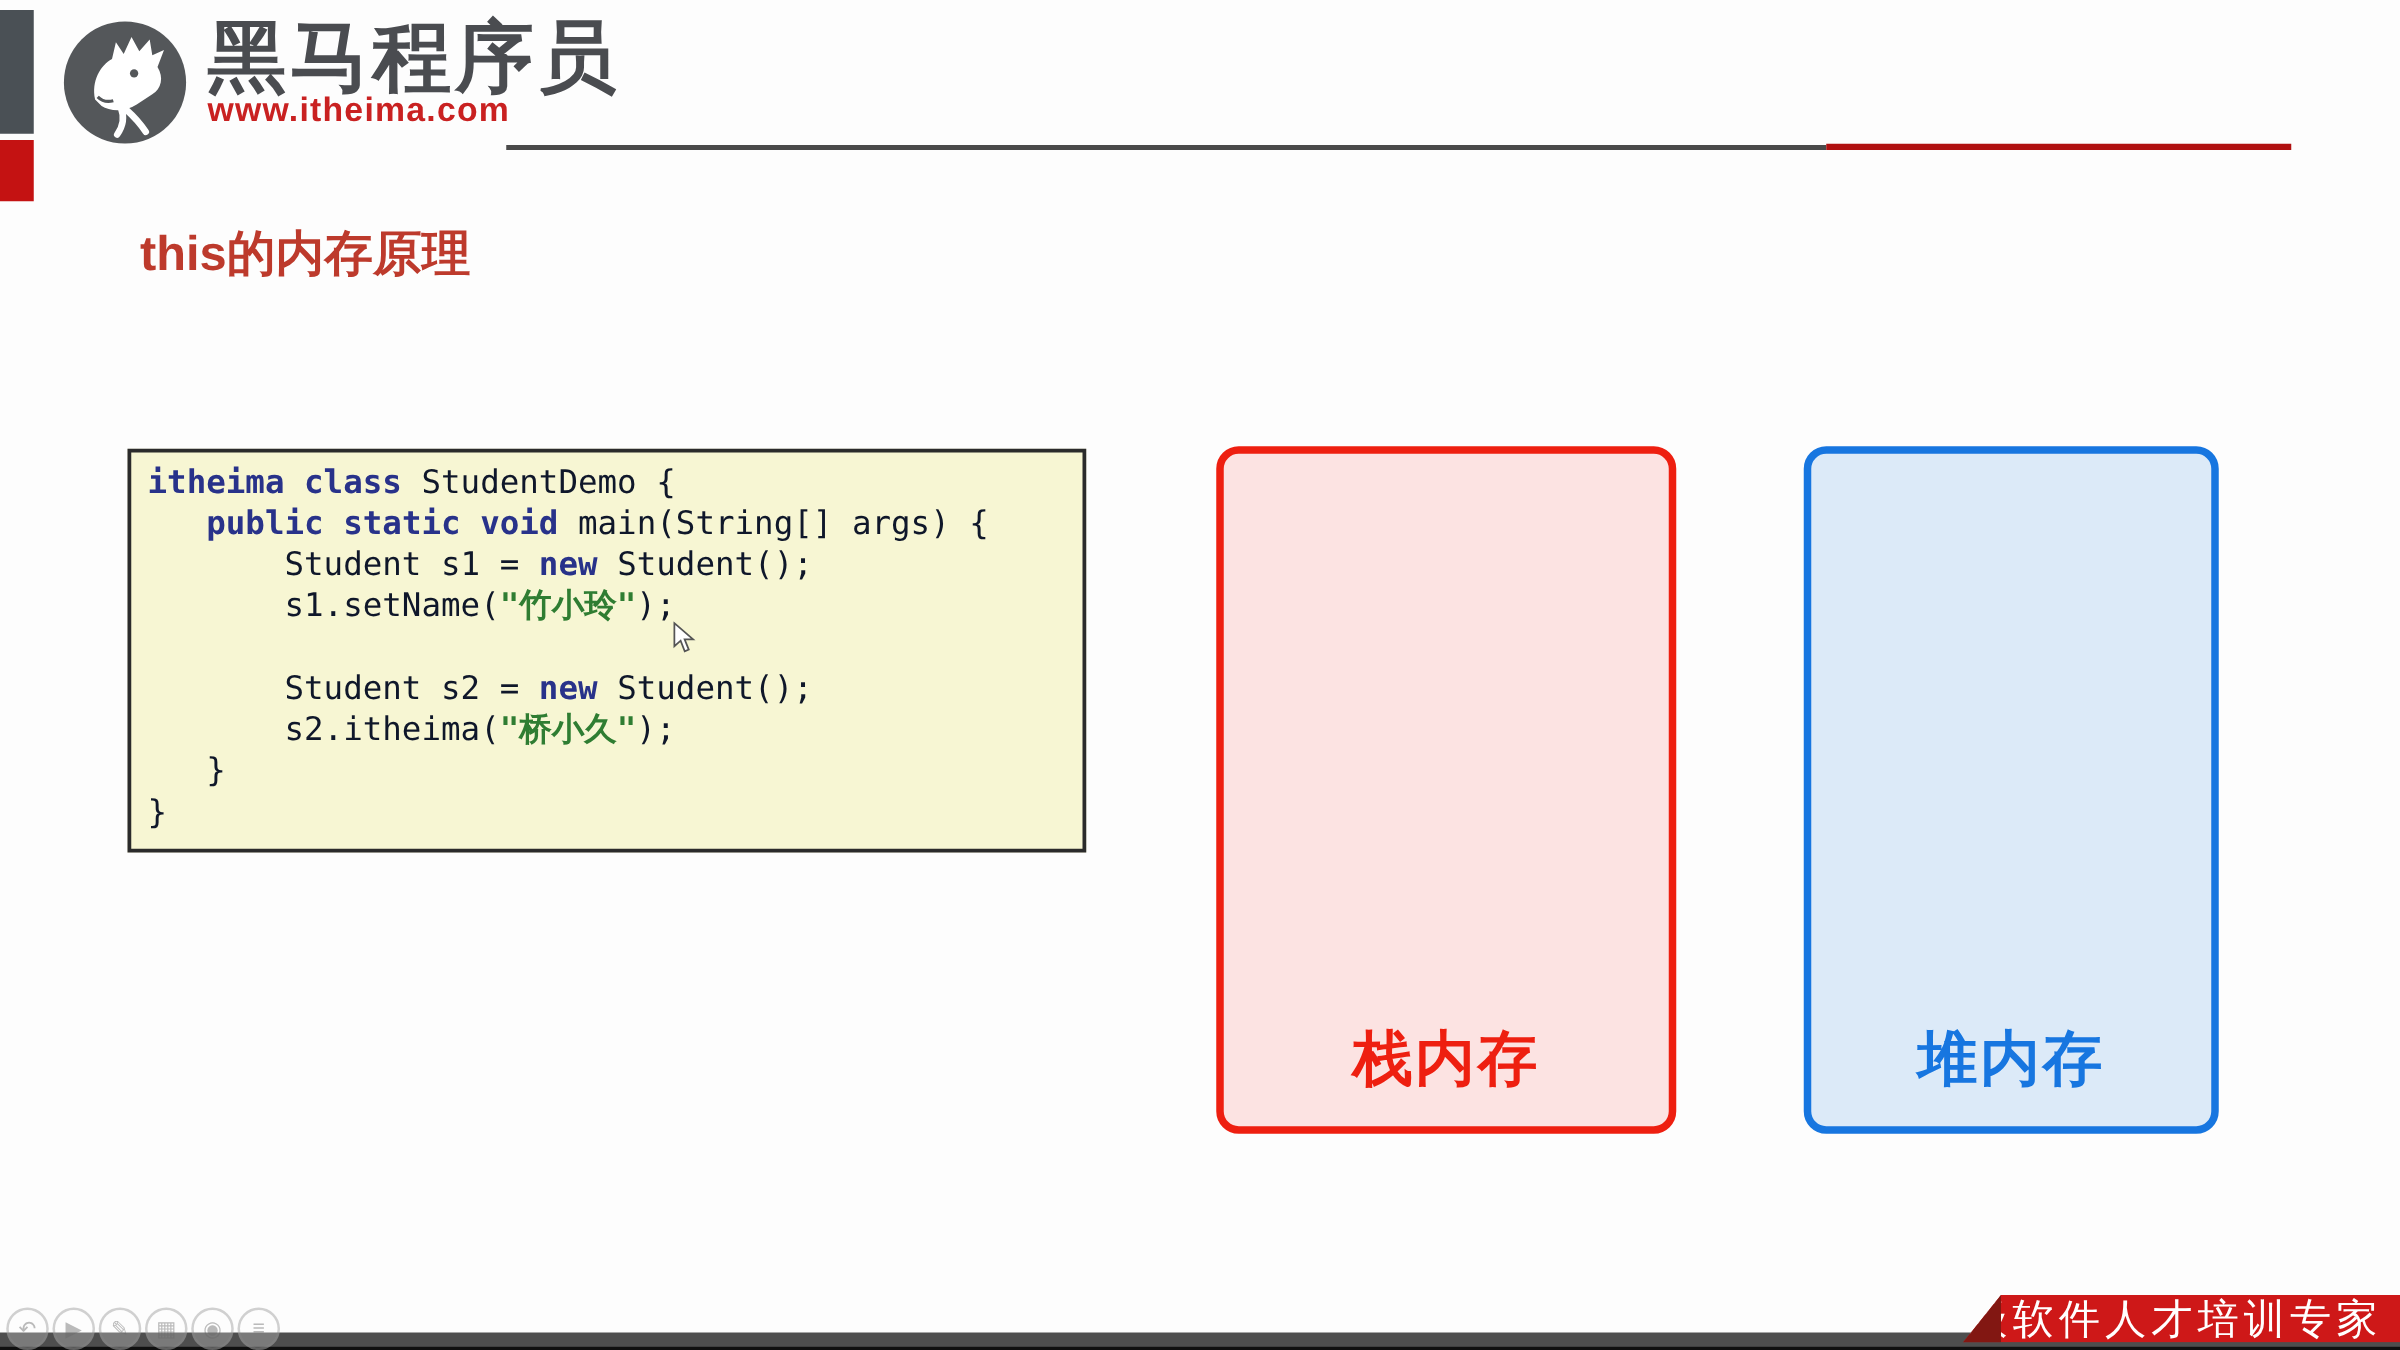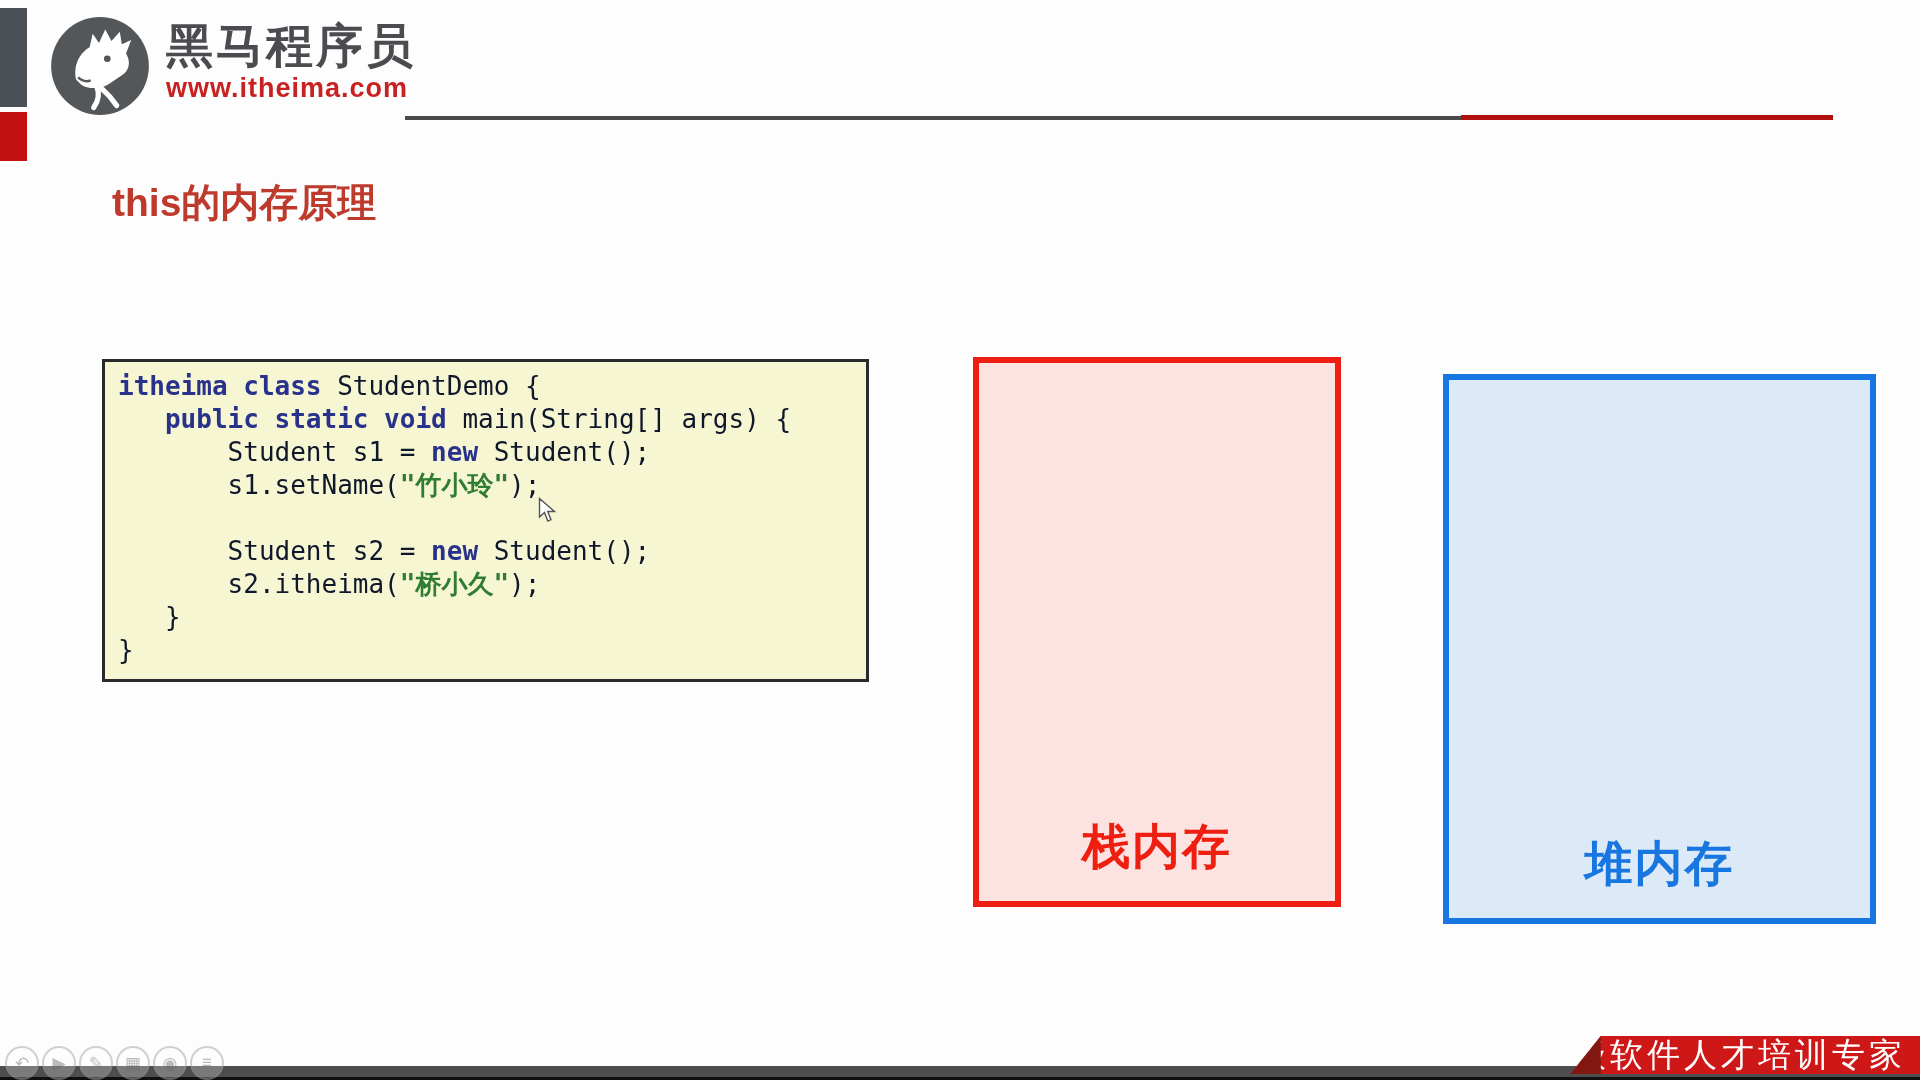--- a/index.html
+++ b/index.html
@@ -7,43 +7,43 @@
     position:relative;width:1920px;height:1080px;background:#fdfdfd;
     overflow:hidden;font-family:"Liberation Sans",sans-serif;
   }
   
   .accent-dark{position:absolute;left:0;top:8px;width:27px;height:99px;background:#4a5055;}
   .accent-red{position:absolute;left:0;top:112px;width:27px;height:49px;background:#c41212;}
   
   .logo-wrap{position:absolute;left:48px;top:14px;display:flex;align-items:flex-start;}
   .logo-badge{width:104px;height:104px;}
   .brand-text{margin-left:14px;padding-top:6px;}
-  .brand-name{font-size:47px;font-weight:bold;color:#4a4c50;letter-spacing:3px;line-height:52px;font-family:"Liberation Sans",sans-serif;}
+  .brand-name{font-size:63px;font-weight:bold;color:#4a4c50;letter-spacing:3px;line-height:52px;font-family:"Liberation Sans",sans-serif;}
   .brand-url{font-size:27px;font-weight:bold;color:#c92121;letter-spacing:1px;line-height:32px;}
   
   .slogan{position:absolute;top:42px;right:86px;font-family:"DejaVu Serif",serif;
           font-size:45px;color:#4f4f4f;letter-spacing:2px;white-space:nowrap;}
   .header-line-gray{position:absolute;left:405px;top:116px;width:1056px;height:4px;background:#4a4a4a;}
   .header-line-red{position:absolute;left:1461px;top:115px;width:372px;height:5px;background:#b01010;}
   
   .page-title{position:absolute;left:112px;top:176px;font-size:39px;font-weight:bold;color:var(--accent_red);}
   
   .code-panel{
     position:absolute;left:102px;top:359px;width:767px;height:323px;box-sizing:border-box;
     background:var(--code_bg);border:3px solid #2b2b2b;padding:8px 0 0 13px;
     font-family:"DejaVu Sans Mono","Liberation Mono",monospace;font-size:26px;line-height:33px;
   }
   .code-line{white-space:pre;min-height:33px;}
   .seg-kw{color:var(--keyword_blue);font-weight:bold;}
   .seg-pl{color:#0f172a;}
   .seg-str{color:var(--string_green);font-weight:bold;}
   
-  .mem-box{position:absolute;box-sizing:border-box;display:flex;align-items:flex-end;justify-content:center;}
+  .mem-box{position:absolute;box-sizing:border-box;display:flex;align-items:flex-end;justify-content:center;border-radius:18px;}
   .stack-box{left:973px;top:357px;width:368px;height:550px;border:6px solid var(--stack_border);background:var(--stack_fill);}
-  .heap-box{left:1443px;top:374px;width:433px;height:550px;border:6px solid var(--heap_border);background:var(--heap_fill);}
+  .heap-box{left:1443px;top:357px;width:332px;height:550px;border:6px solid var(--heap_border);background:var(--heap_fill);}
   .mem-label{font-size:48px;font-weight:bold;margin-bottom:22px;letter-spacing:2px;}
   .stack-box .mem-label{color:var(--stack_border);}
   .heap-box .mem-label{color:var(--heap_border);}
   
   .cursor{position:absolute;left:538px;top:497px;}
   
   .strip-gray{position:absolute;left:0;top:1066px;width:1920px;height:11px;background:#4e4e4e;}
   .strip-black{position:absolute;left:0;top:1077px;width:1920px;height:3px;background:#101010;}
   .banner{position:absolute;left:1540px;top:1036px;width:380px;height:38px;z-index:5;}
   .banner-base{position:absolute;inset:0;background:var(--banner_red);

